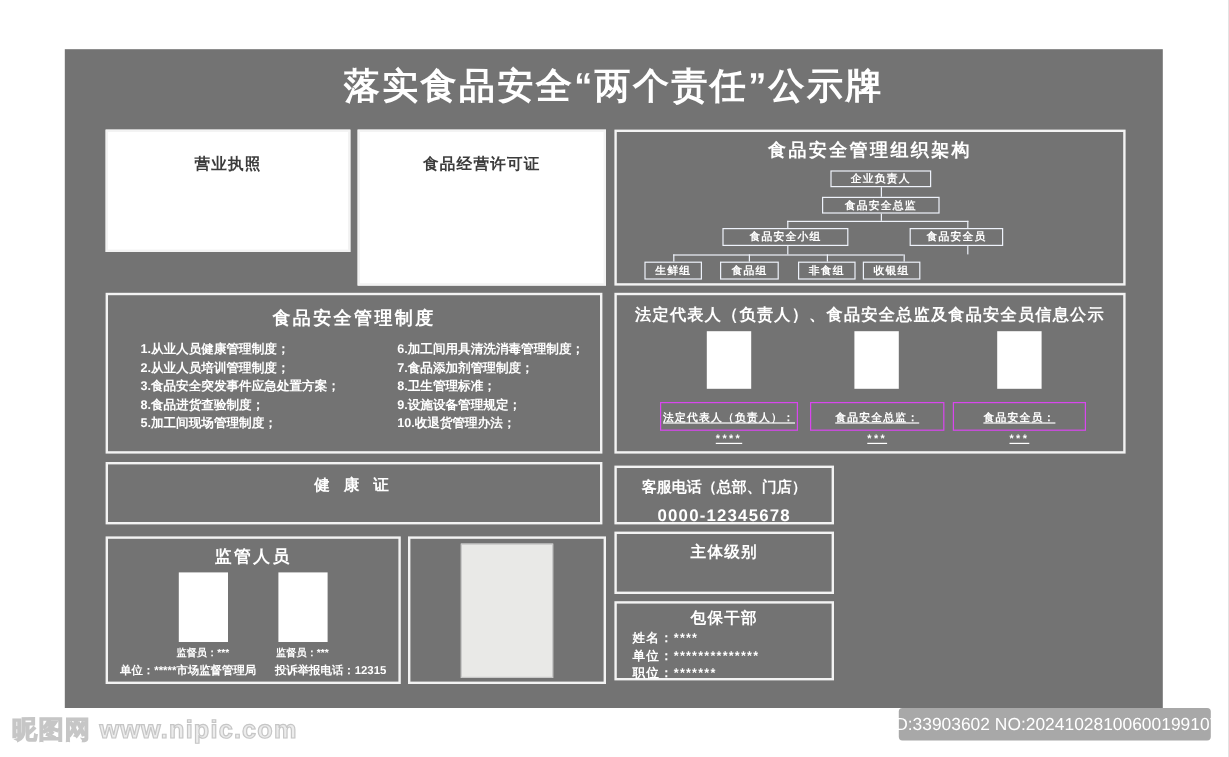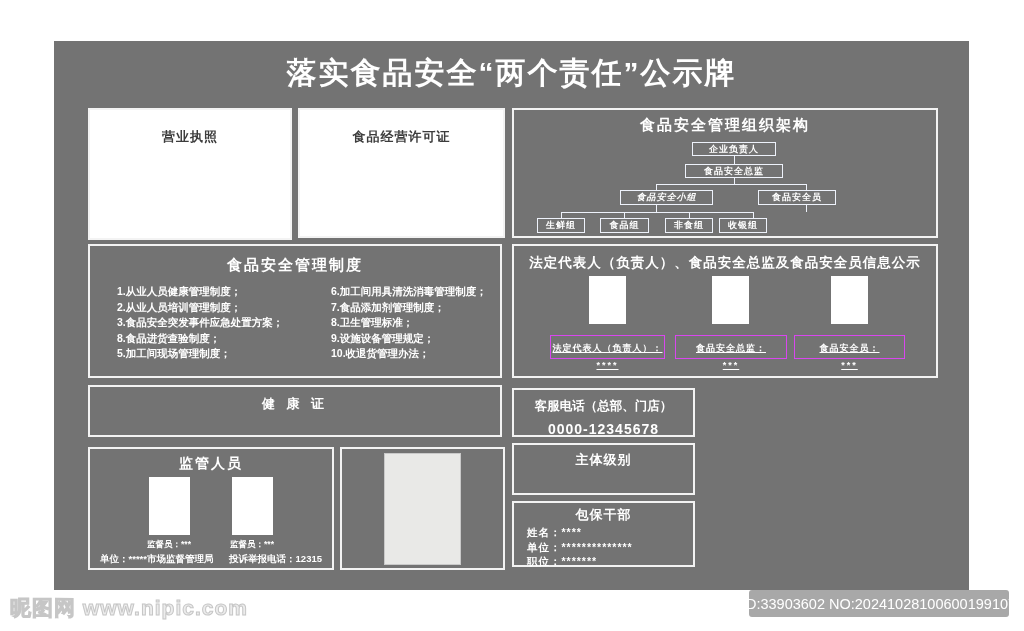--- a/index.html
+++ b/index.html
@@ -63,33 +63,33 @@
     border-radius:3px;color:#ffffff;font-size:14.5px;display:flex;align-items:center;justify-content:center;white-space:nowrap;
   }
 </style>
 </head>
 <body>
 
 <div class="board">
 
   <div class="board-title">落实食品安全“两个责任”公示牌</div>
 
-  <div class="box whitebox" style="left:34px;top:67px;width:204px;height:132px;">
+  <div class="box whitebox" style="left:34px;top:67px;width:204px;height:102px;">
     <div class="wb-label">营业执照</div>
   </div>
   <div class="box whitebox" style="left:244px;top:67px;width:207px;height:130px;">
     <div class="wb-label">食品经营许可证</div>
   </div>
 
   <div class="box" style="left:458px;top:67px;width:426px;height:130px;">
     <div class="sec-title" style="margin-top:6px;font-size:15px;letter-spacing:2px;">食品安全管理组织架构</div>
 
     <div class="org-node" style="left:178px;top:32px;width:84px;height:14px;">企业负责人</div>
     <div class="org-node" style="left:171px;top:54px;width:98px;height:14px;">食品安全总监</div>
-    <div class="org-node" style="left:106px;top:80px;width:93px;height:15px;font-style:italic;">食品安全小组</div>
+    <div class="org-node" style="left:88px;top:80px;width:105px;height:15px;">食品安全小组</div>
     <div class="org-node" style="left:244px;top:80px;width:78px;height:15px;">食品安全员</div>
     <div class="org-node" style="left:23px;top:108px;width:48px;height:15px;">生鲜组</div>
     <div class="org-node" style="left:86px;top:108px;width:49px;height:15px;">食品组</div>
     <div class="org-node" style="left:151px;top:108px;width:48px;height:15px;">非食组</div>
     <div class="org-node" style="left:205px;top:108px;width:48px;height:15px;">收银组</div>
 
     <div class="org-line" style="left:220px;top:46px;width:1px;height:8px;"></div>
     <div class="org-line" style="left:220px;top:68px;width:1px;height:6px;"></div>
     <div class="org-line" style="left:142px;top:74px;width:151px;height:1px;"></div>
     <div class="org-line" style="left:142px;top:74px;width:1px;height:6px;"></div>

